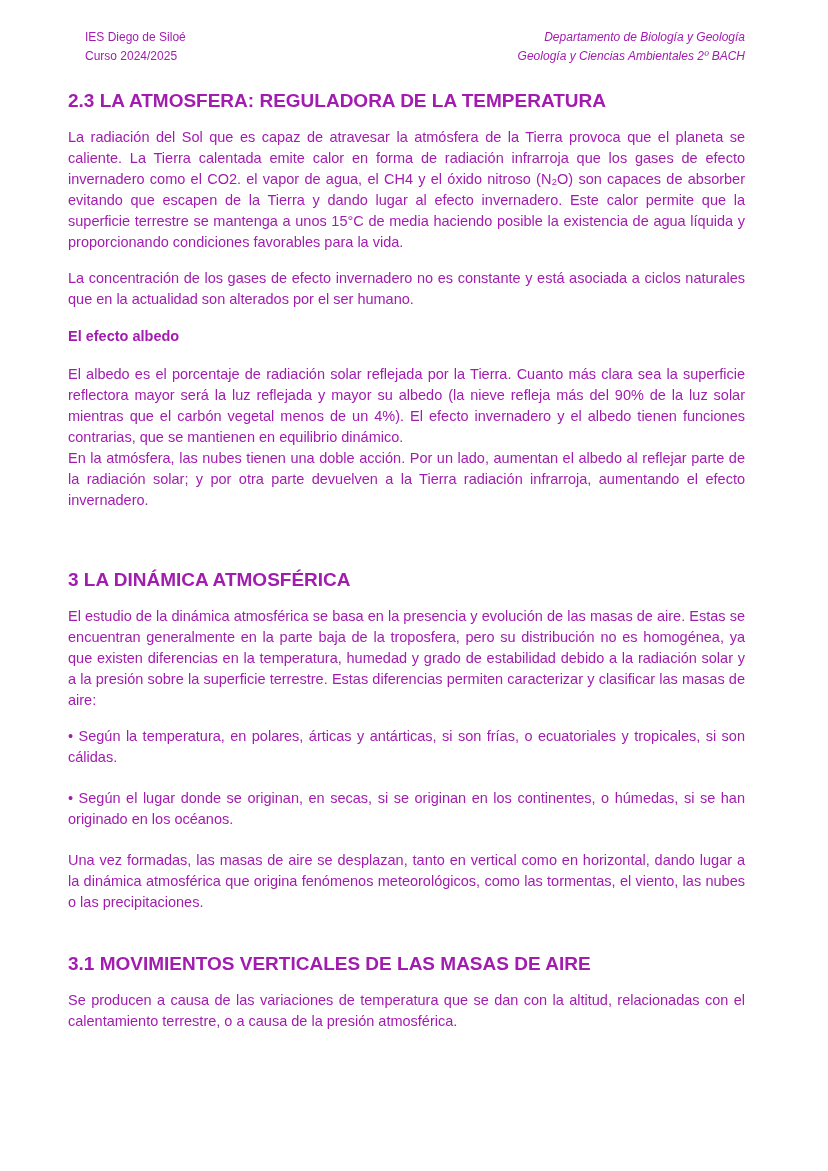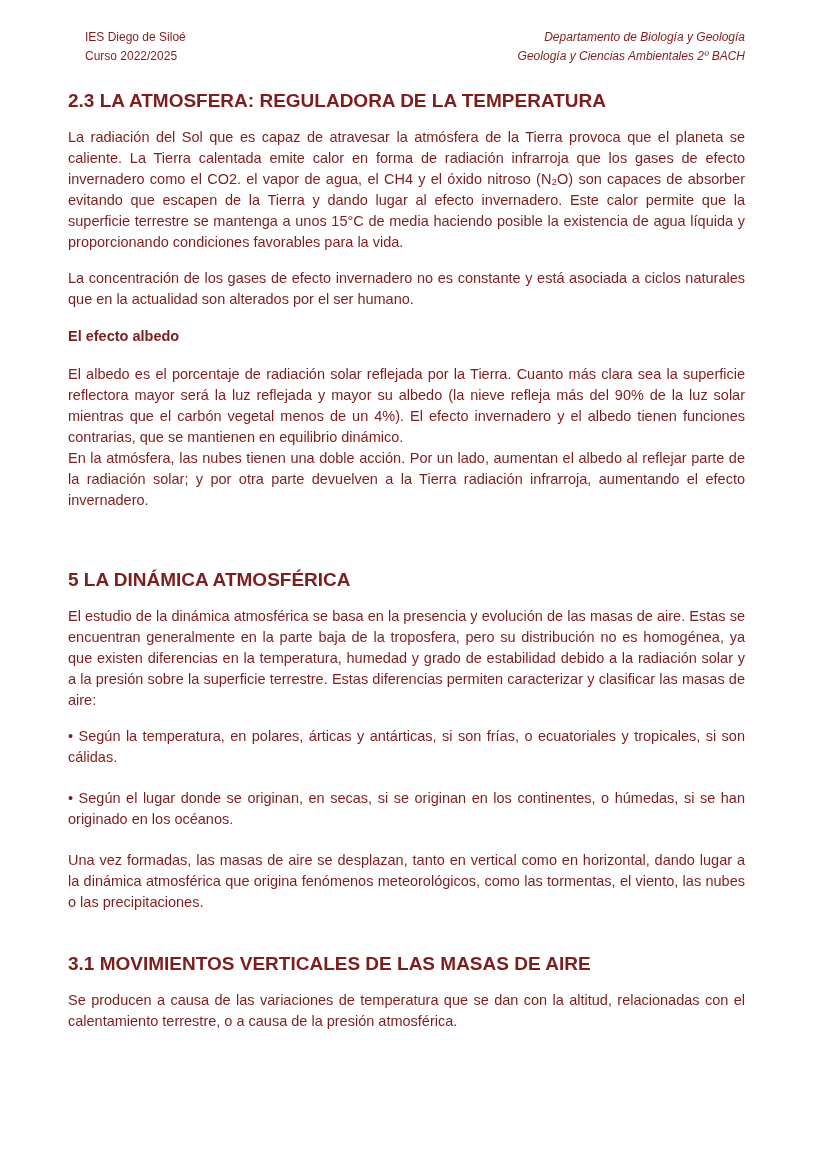--- a/index.html
+++ b/index.html
@@ -9,21 +9,21 @@
   }
   .page {
     position: relative;
     width: 828px;
     height: 1171px;
     margin: 0 auto;
     background: #ffffff;
     box-sizing: border-box;
     padding: 28px 83px 0 68px;
     font-family: "Liberation Sans", "DejaVu Sans", sans-serif;
-    color: #7f1d1d;
+    color: #a21caf;
     font-size: 14.5px;
     line-height: 21px;
     overflow: hidden;
   }
   .doc-header {
     display: flex;
     justify-content: space-between;
     align-items: flex-start;
     font-size: 12px;
     line-height: 19px;
@@ -67,42 +67,42 @@
   }
 </style>
 </head>
 <body>
 
 <div class="page">
 
   <header class="doc-header">
     <div class="header-left">
       <div>IES Diego de Siloé</div>
-      <div>Curso 2022/2025</div>
+      <div>Curso 2024/2025</div>
     </div>
     <div class="header-right">
       <div>Departamento de Biología y Geología</div>
       <div>Geología y Ciencias Ambientales 2º BACH</div>
     </div>
   </header>
 
   <h1 class="section-title">2.3 LA ATMOSFERA: REGULADORA DE LA TEMPERATURA</h1>
 
 
   <p class="para">La radiación del Sol que es capaz de atravesar la atmósfera de la Tierra provoca que el planeta se caliente. La Tierra calentada emite calor en forma de radiación infrarroja que los gases de efecto invernadero como el CO2. el vapor de agua, el CH4 y el óxido nitroso (N₂O) son capaces  de absorber evitando que escapen de la Tierra y dando lugar al efecto invernadero. Este calor permite que la superficie terrestre se mantenga a unos 15°C de media haciendo posible la existencia de agua líquida y proporcionando condiciones favorables para la vida.</p>
 
   <p class="para">La concentración de los gases de efecto invernadero no es constante y está asociada a ciclos naturales que en la actualidad son alterados por el ser humano.</p>
 
   <h2 class="subheading">El efecto albedo</h2>
 
   <p class="para no-gap">El albedo es el porcentaje de radiación solar reflejada por la Tierra. Cuanto más clara sea la superficie reflectora mayor será la luz reflejada y mayor su albedo (la nieve refleja más del 90% de la luz solar mientras que el carbón vegetal menos de un 4%). El efecto invernadero y el albedo tienen funciones contrarias, que se mantienen en equilibrio dinámico.</p>
 
   <p class="para">En la atmósfera, las nubes tienen una doble acción. Por un lado, aumentan el albedo al reflejar parte de la radiación solar; y por otra parte devuelven a la Tierra radiación infrarroja, aumentando el efecto invernadero.</p>
 
-  <h1 class="section-title gap-large">5 LA DINÁMICA ATMOSFÉRICA</h1>
+  <h1 class="section-title gap-large">3 LA DINÁMICA ATMOSFÉRICA</h1>
 
   <p class="para">El estudio de la dinámica atmosférica se basa en la presencia y evolución de las masas de aire. Estas se encuentran generalmente en la parte baja de la troposfera, pero su distribución no es homogénea, ya que existen diferencias en la temperatura, humedad y grado de estabilidad debido a la radiación solar y a la presión sobre la superficie terrestre. Estas diferencias permiten caracterizar y clasificar las masas de aire:</p>
 
   <p class="para bullet">• Según la temperatura, en polares, árticas y antárticas, si son frías, o ecuatoriales y tropicales, si son cálidas.</p>
 
   <p class="para bullet">• Según el lugar donde se originan, en secas, si se originan en los continentes, o húmedas, si se han originado en los océanos.</p>
 
   <p class="para">Una vez formadas, las masas de aire se desplazan, tanto en vertical como en horizontal, dando lugar a la dinámica atmosférica que origina fenómenos meteorológicos, como las tormentas, el viento, las nubes o las precipitaciones.</p>
 
   <h1 class="section-title gap-medium">3.1 MOVIMIENTOS VERTICALES DE LAS MASAS DE AIRE</h1>

